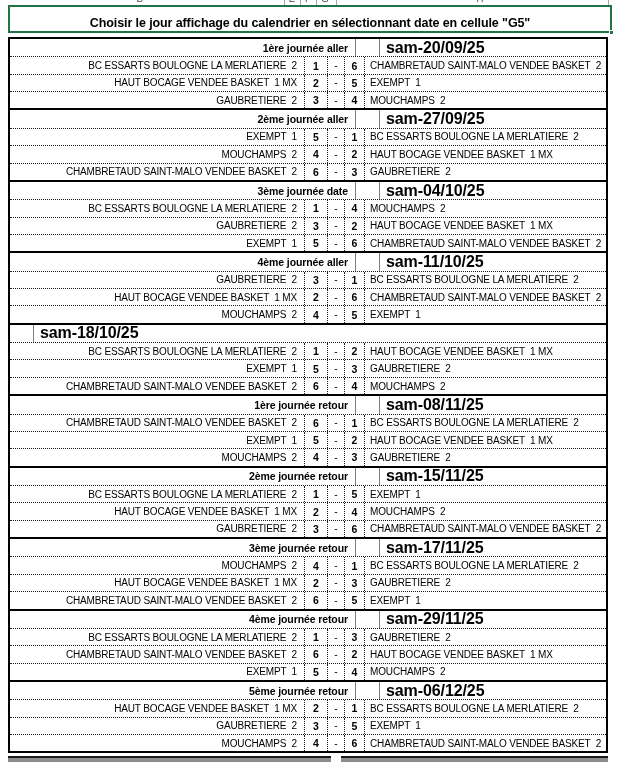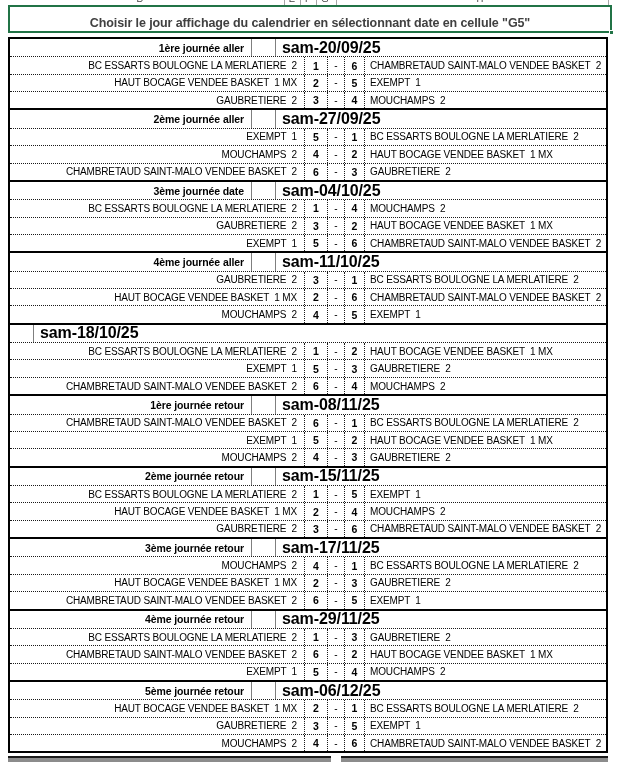--- a/index.html
+++ b/index.html
@@ -18,39 +18,39 @@
     position:absolute; top:0; font-size:9.5px; color:#444; transform:translateX(-50%);
   }
   .col-tick { position:absolute; top:4px; width:1px; height:8px; background:#a6a6a6; }
   
   .title-box {
     position:absolute; left:8px; top:5px; width:604px; height:28px;
     border:2px solid #217346; background:#fff;
     display:flex; align-items:center; justify-content:center;
   }
   .title-text {
-    color:#404040; font-weight:bold; font-size:12.5px; letter-spacing:-0.1px; white-space:pre;margin-top:8px;
+    color:#000000; font-weight:bold; font-size:12.5px; letter-spacing:-0.1px; white-space:pre;margin-top:8px;
   }
   .fill-handle {
     position:absolute; right:-4px; bottom:-4px; width:5px; height:5px;
     background:#217346; border:1px solid #fff;
   }
   
   .cal-table {
     position:absolute; left:8px; top:37px; width:600px;
     border-left:2px solid #000; border-right:2px solid #000; border-bottom:2px solid #000;
     background:#fff;
   }
   .section { border-top:2px solid #000; }
   .row { display:flex; height:17.37px; align-items:stretch; white-space:pre; }
   .row + .row { border-top:1px dotted #1a1a1a; }
   .row > div { display:flex; align-items:center; overflow:hidden; }
   
   .hdr-label {
-    width:242px; justify-content:flex-end; padding-right:7px;
+    width:346px; justify-content:flex-end; padding-right:7px;
     font-weight:bold; font-size:10.5px; letter-spacing:-0.1px;
     border-right:1px solid #7f7f7f;
   }
   .hdr-gap { width:24px; border-right:1px solid #7f7f7f; }
   .hdr-date { flex:1; padding-left:6px; font-weight:bold; font-size:16px; letter-spacing:-0.1px; }
   
   .team-home {
     width:294px; justify-content:flex-end; padding-right:7px;
     font-size:10px; letter-spacing:-0.15px;
   }

